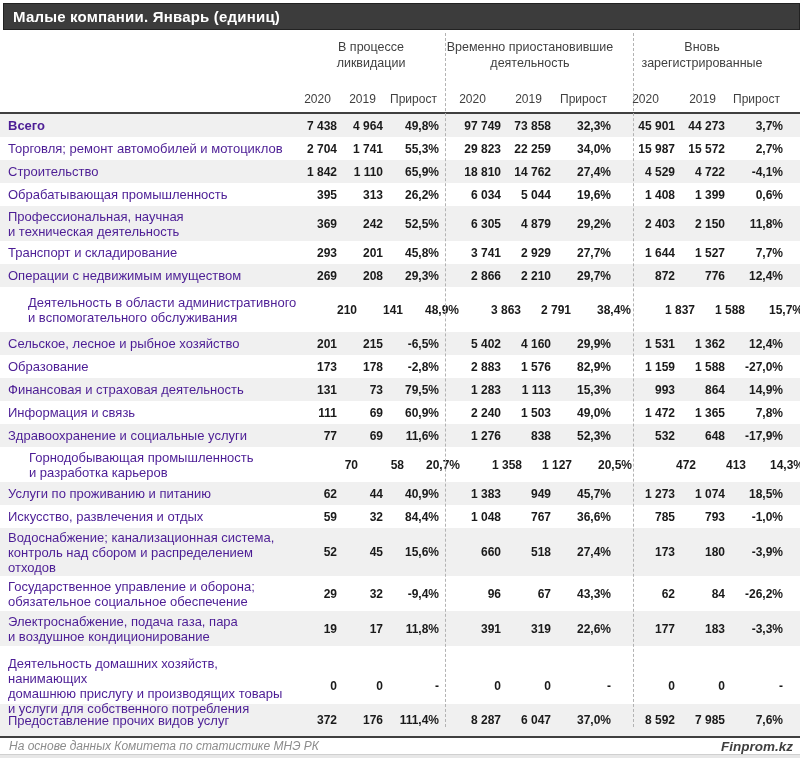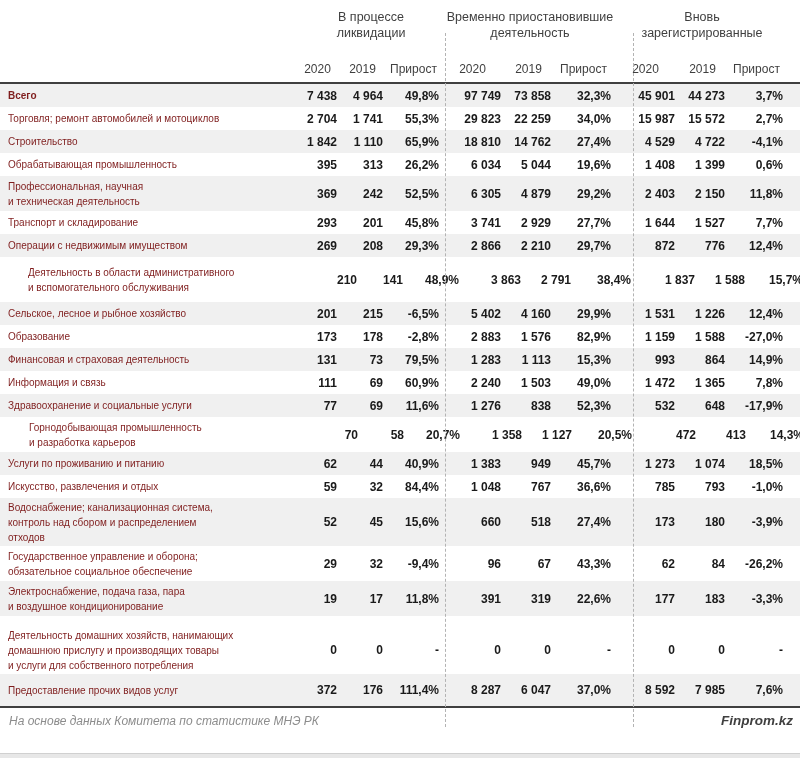--- a/index.html
+++ b/index.html
@@ -43,25 +43,25 @@
     padding-top: 2px;
   }
   .year-row { margin-top: 21px; padding-bottom: 6px; }
   .year-cell { text-align: center; font-size: 12px; color: #3f3f3f; padding-right: 5px; }
   .tbody { border-bottom: 2px solid #3f3f3f; }
   .trow { align-items: center; }
   .trow.striped { background: #f0f0f0; }
   .trow.bold { font-weight: bold; }
   .trow.gap-before { margin-top: 10px; }
   .cell-name {
-    font-size: 10px;
+    font-size: 13px;
     line-height: 15px;
     padding-left: 8px;
     white-space: pre-line;
-    color: #7f1d1d;
+    color: #4c1d95;
   }
   .cell-val {
     text-align: right;
     font-size: 12px;
     font-weight: bold;
     color: #1a1a1a;
     padding-right: 5px;
     white-space: nowrap;
   }
   .footer {
@@ -86,20 +86,21 @@
     width: 0;
     border-left: 1px dashed #b3b3b3;
   }
   .sep1 { left: 445px; }
   .sep2 { left: 633px; }
 </style>
 </head>
 <body>
 
 <div class="page">
+  <div class="title-bar">Малые компании. Январь (единиц)</div>
 
   <div class="thead">
     <div class="group-labels">
       <div class="gl"></div>
       <div class="gl">В процессе
 ликвидации</div>
       <div class="gl">Временно приостановившие
 деятельность</div>
       <div class="gl">Вновь
 зарегистрированные</div>
@@ -219,21 +220,21 @@
       </div>
       <div class="trow grid striped" style="height: 23px;">
         <div class="cell-name">Сельское, лесное и рыбное хозяйство</div>
         <div class="cell-val">201</div>
         <div class="cell-val">215</div>
         <div class="cell-val">-6,5%</div>
         <div class="cell-val">5 402</div>
         <div class="cell-val">4 160</div>
         <div class="cell-val">29,9%</div>
         <div class="cell-val">1 531</div>
-        <div class="cell-val">1 226</div>
+        <div class="cell-val">1 362</div>
         <div class="cell-val">12,4%</div>
       </div>
       <div class="trow grid" style="height: 23px;">
         <div class="cell-name">Образование</div>
         <div class="cell-val">173</div>
         <div class="cell-val">178</div>
         <div class="cell-val">-2,8%</div>
         <div class="cell-val">2 883</div>
         <div class="cell-val">1 576</div>
         <div class="cell-val">82,9%</div>

